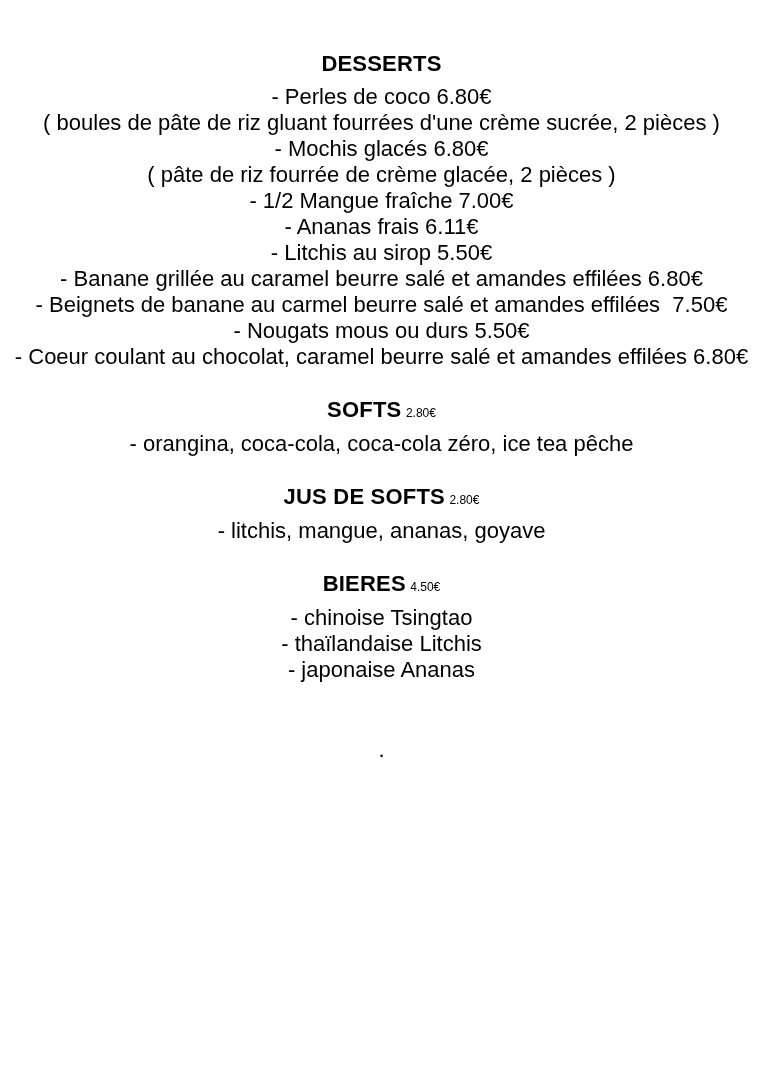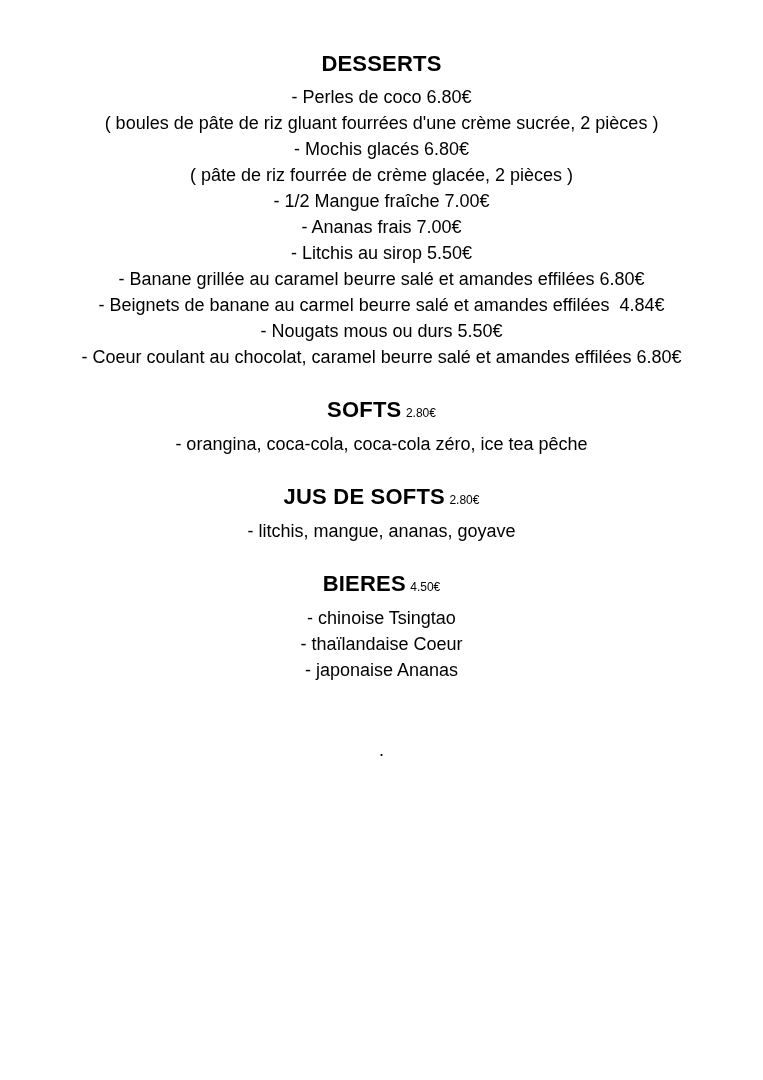--- a/index.html
+++ b/index.html
@@ -31,60 +31,60 @@
   .title {
     font-size: 22px;
     font-weight: 700;
     letter-spacing: 0.2px;
   }
   .price {
     font-size: 12px;
     font-weight: 400;
   }
   .line {
-    font-size: 18px;
+    font-size: 22px;
     line-height: 26px;
     white-space: pre-wrap;
   }
   .footer-dot {
     margin-top: 54px;
   }
 </style>
 </head>
 <body>
 
 <div class="page">
 
   <div class="section">
     <div class="heading"><span class="title">DESSERTS</span></div>
     <div class="line">- Perles de coco 6.80€</div>
     <div class="line">( boules de pâte de riz gluant fourrées d'une crème sucrée, 2 pièces )</div>
     <div class="line">- Mochis glacés 6.80€</div>
     <div class="line">( pâte de riz fourrée de crème glacée, 2 pièces )</div>
     <div class="line">- 1/2 Mangue fraîche 7.00€</div>
-    <div class="line">- Ananas frais 7.00€</div>
+    <div class="line">- Ananas frais 6.11€</div>
     <div class="line">- Litchis au sirop 5.50€</div>
     <div class="line">- Banane grillée au caramel beurre salé et amandes effilées 6.80€</div>
-    <div class="line">- Beignets de banane au carmel beurre salé et amandes effilées  4.84€</div>
+    <div class="line">- Beignets de banane au carmel beurre salé et amandes effilées  7.50€</div>
     <div class="line">- Nougats mous ou durs 5.50€</div>
     <div class="line">- Coeur coulant au chocolat, caramel beurre salé et amandes effilées 6.80€</div>
   </div>
 
   <div class="section">
     <div class="heading"><span class="title">SOFTS</span> <span class="price">2.80€</span></div>
     <div class="line">- orangina, coca-cola, coca-cola zéro, ice tea pêche</div>
   </div>
 
   <div class="section">
     <div class="heading"><span class="title">JUS DE SOFTS</span> <span class="price">2.80€</span></div>
     <div class="line">- litchis, mangue, ananas, goyave</div>
   </div>
 
   <div class="section">
     <div class="heading"><span class="title">BIERES</span> <span class="price">4.50€</span></div>
     <div class="line">- chinoise Tsingtao</div>
-    <div class="line">- thaïlandaise Coeur</div>
+    <div class="line">- thaïlandaise Litchis</div>
     <div class="line">- japonaise Ananas</div>
   </div>
 
   <div class="line footer-dot">.</div>
 
 </div>
 
 </body></html>

